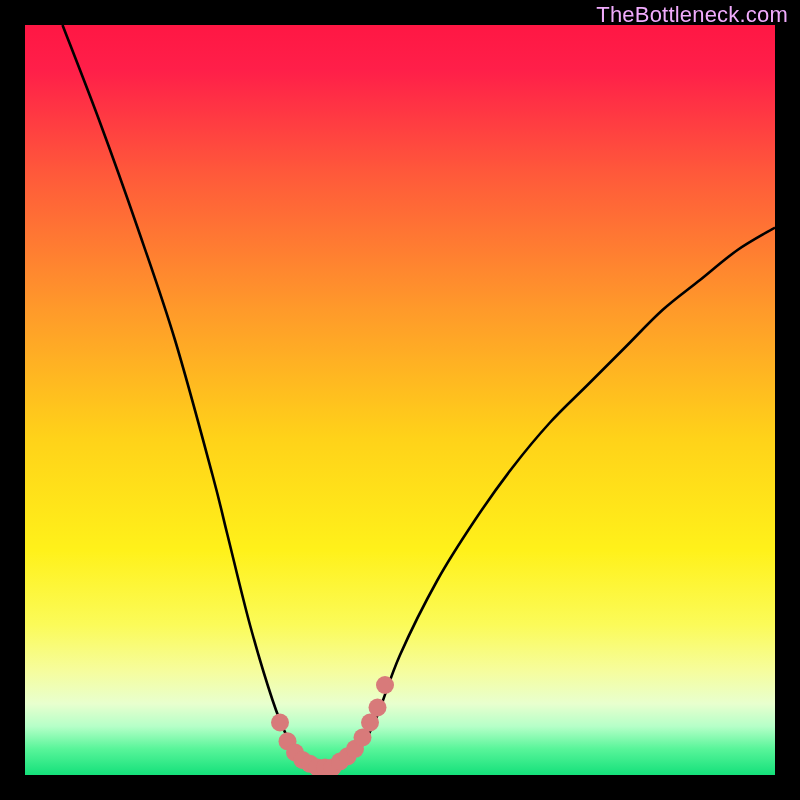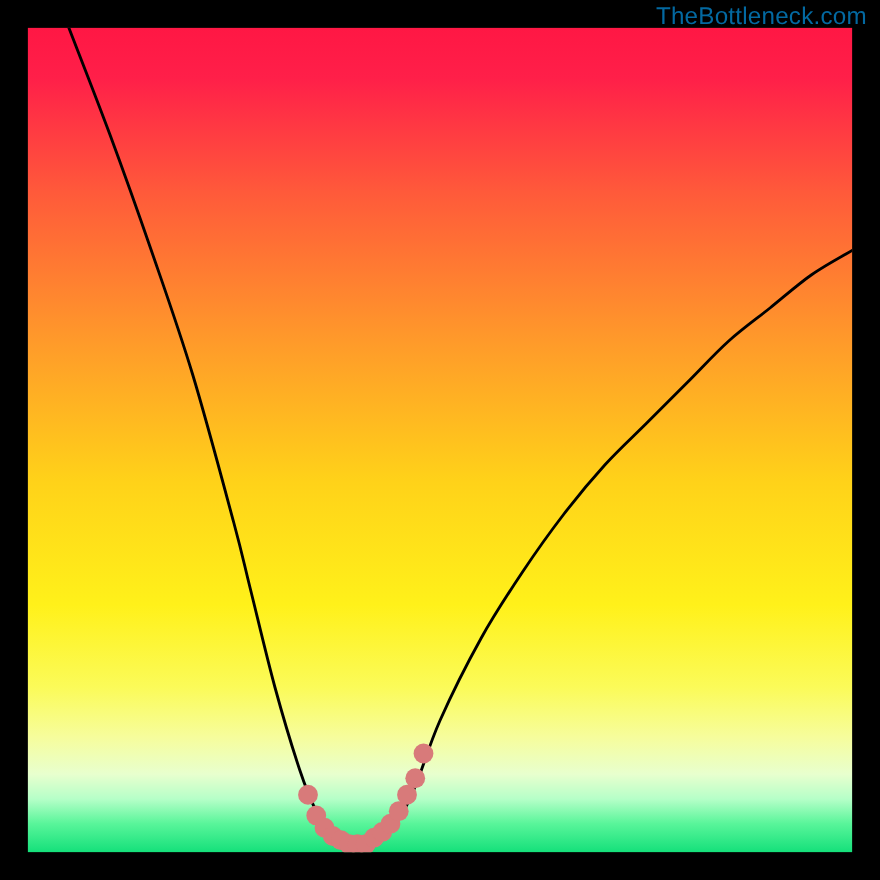--- a/index.html
+++ b/index.html
@@ -23,21 +23,21 @@
   .curve {
     position: absolute;
     left: 0; top: 0; width: 100%; height: 100%;
     pointer-events: none;
   }
   .watermark {
     position: absolute;
     top: 2px; right: 12px;
     font-family: Arial, Helvetica, sans-serif;
     font-size: 22px;
-    color: #0369a1;
+    color: #f0abfc;
     letter-spacing: 0.2px;
   }
 </style>
 </head>
 <body>
 
 <div class="frame">
   <div class="watermark">TheBottleneck.com</div>
 
   <div class="plot">

